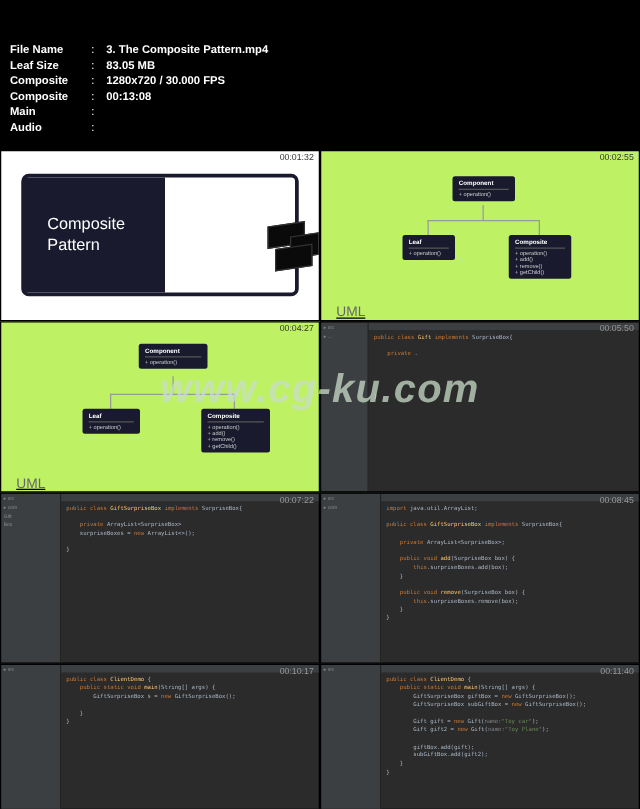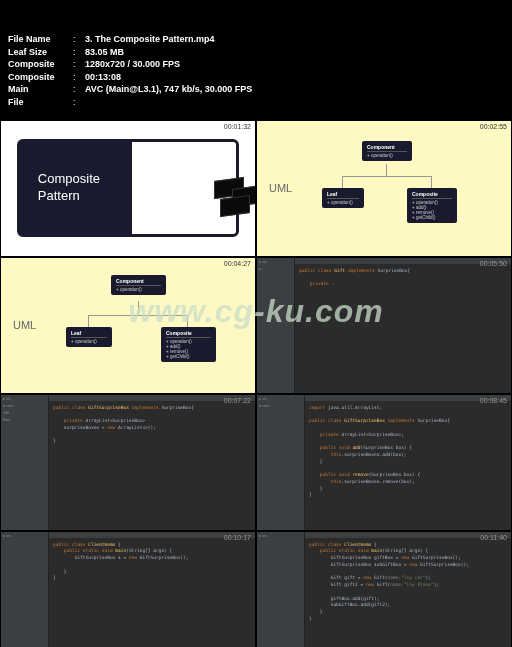--- a/index.html
+++ b/index.html
@@ -86,25 +86,26 @@
   .box3d {
     position: absolute;
     width: 30px;
     height: 18px;
     background: #0a0a0a;
     border: 1px solid #333;
     transform: skewY(-8deg);
   }
   
   .uml-slide {
-    background: #fef9c3;
+    background: #bef264;
     display: flex;
-    align-items: center;
+    align-items: flex-end;
     padding-left: 12px;
     position: relative;
+    text-decoration: underline;
   }
   .uml-label {
     color: #666;
     font-size: 11px;
     width: 28px;
   }
   .uml-diagram {
     position: absolute;
     left: 55px;
     right: 10px;
@@ -192,24 +193,23 @@
       <span class="header-value">1280x720 / 30.000 FPS</span>
     </div>
   <div class="header-row">
       <span class="header-label">Composite</span>
       <span class="header-sep">:</span>
       <span class="header-value">00:13:08</span>
     </div>
   <div class="header-row">
       <span class="header-label">Main</span>
       <span class="header-sep">:</span>
-      <span class="header-value">AVC (Main@L3.1), 747 kb/s, 30.000 FPS</span>
-    </div>
-  <div class="header-row">
-      <span class="header-label">File</span>
+    </div>
+  <div class="header-row">
+      <span class="header-label">Audio</span>
       <span class="header-sep">:</span>
     </div>
 </div>
 
 <div class="grid">
 
   <div class="thumb slide1">
     <span class="timestamp" style="color:#333">00:01:32</span>
     <div class="slide1-inner">
       <div class="slide1-bg"></div>

